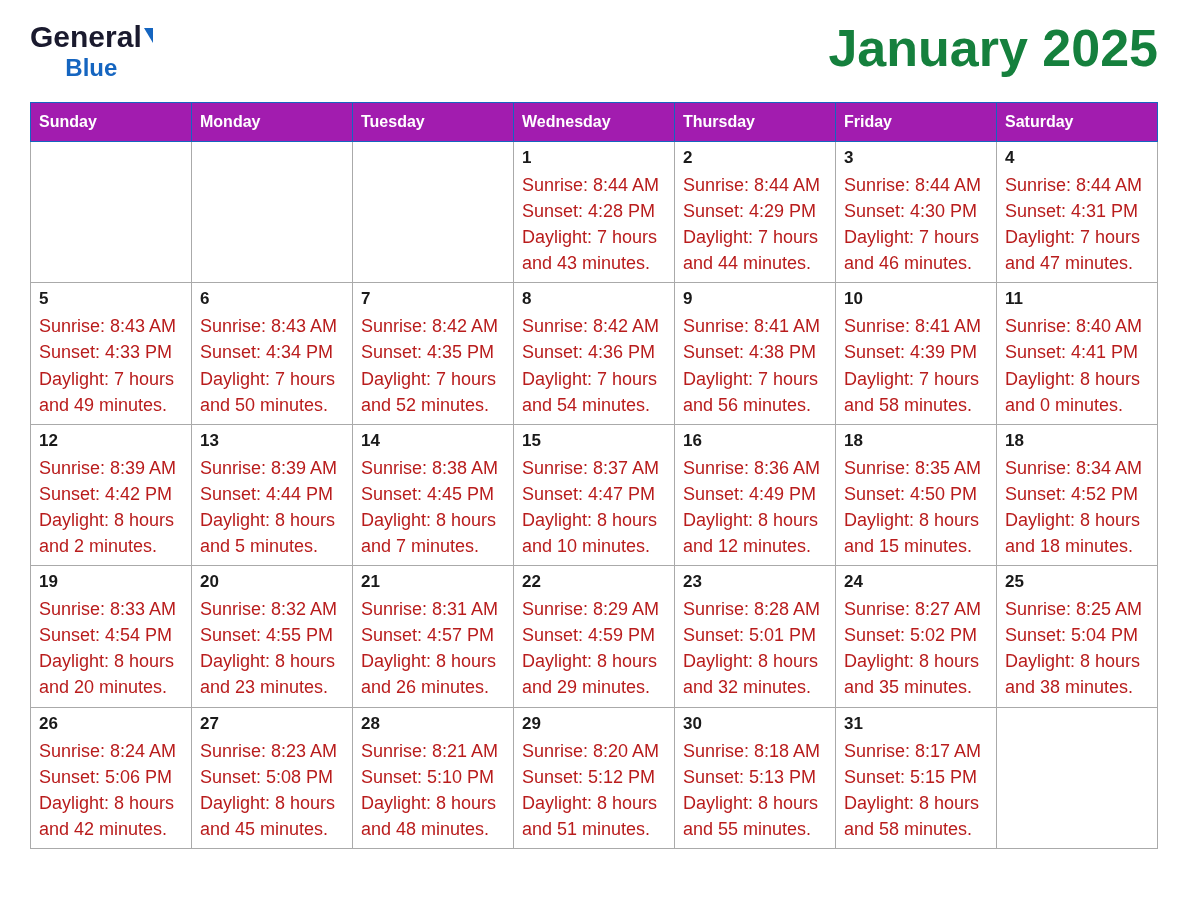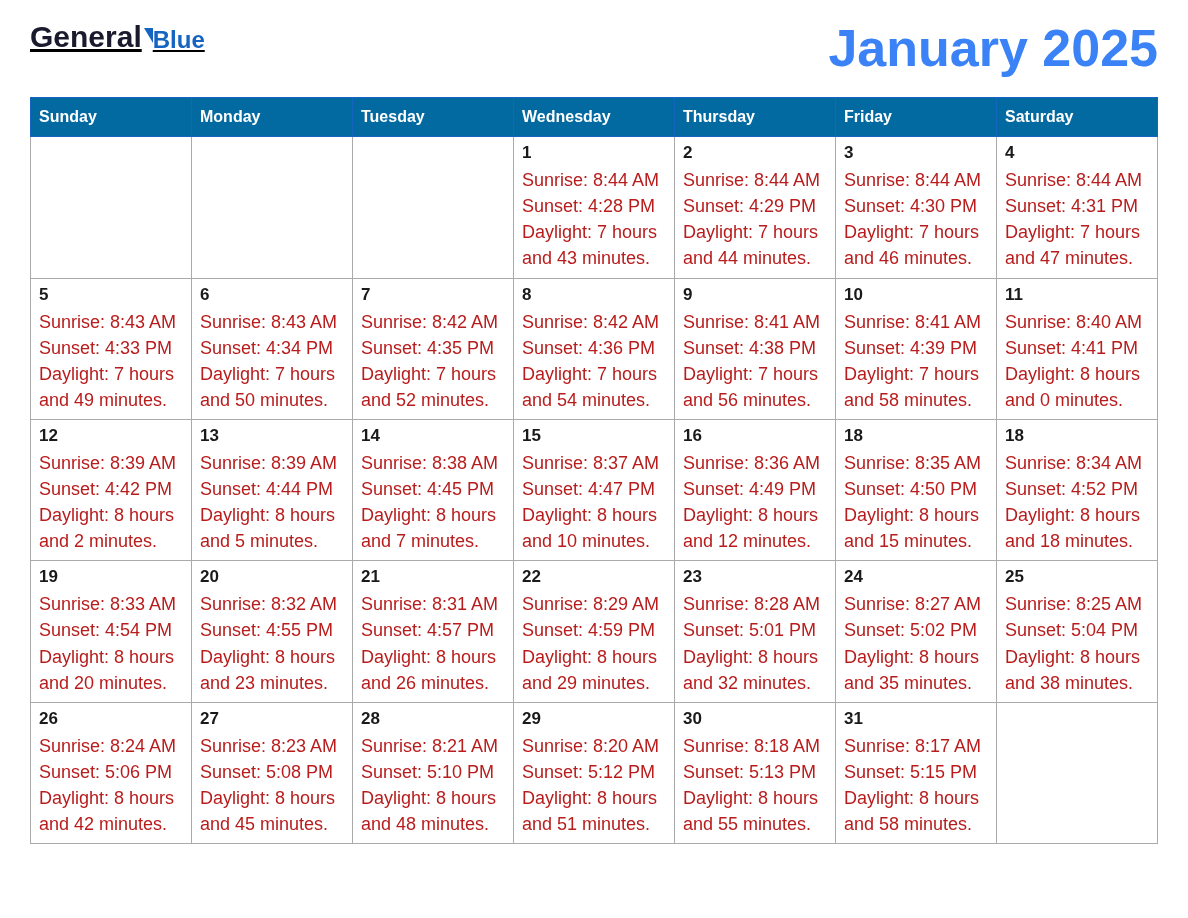--- a/index.html
+++ b/index.html
@@ -11,45 +11,44 @@
       padding: 20px 30px;
     }
     .header {
       display: flex;
       justify-content: space-between;
       align-items: flex-start;
       margin-bottom: 20px;
     }
     .logo {
       display: flex;
-      flex-direction: row;
-      align-items: flex-end;
-      text-decoration: underline;
+      flex-direction: column;
+      align-items: center;
     }
     .title-area {
       text-align: right;
     }
     .month-title {
       font-size: 52px;
       font-weight: bold;
-      color: #3b82f6;
+      color: #15803d;
       line-height: 1.1;
     }
     .location {
       font-size: 20px;
       color: #333;
       margin-top: 4px;
     }
     .calendar {
       width: 100%;
       border-collapse: collapse;
       border: 1px solid #999;
     }
     .calendar th {
-      background-color: #0369a1;
+      background-color: #a21caf;
       color: #fff;
       font-size: 16px;
       font-weight: bold;
       padding: 10px 8px;
       text-align: left;
       border: 1px solid #1565c0;
     }
     .calendar td {
       vertical-align: top;
       border: 1px solid #aaa;

